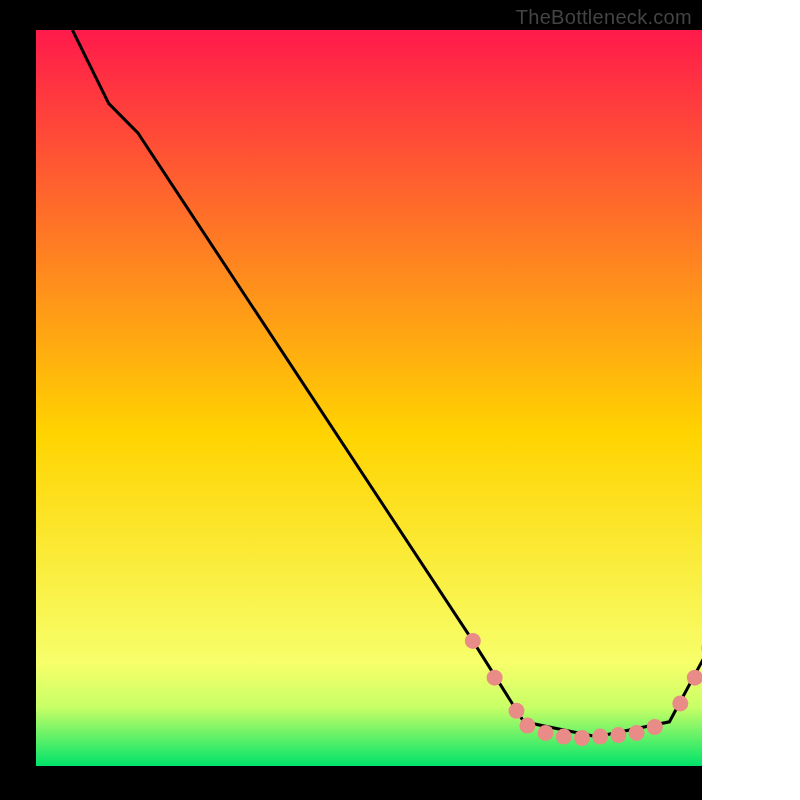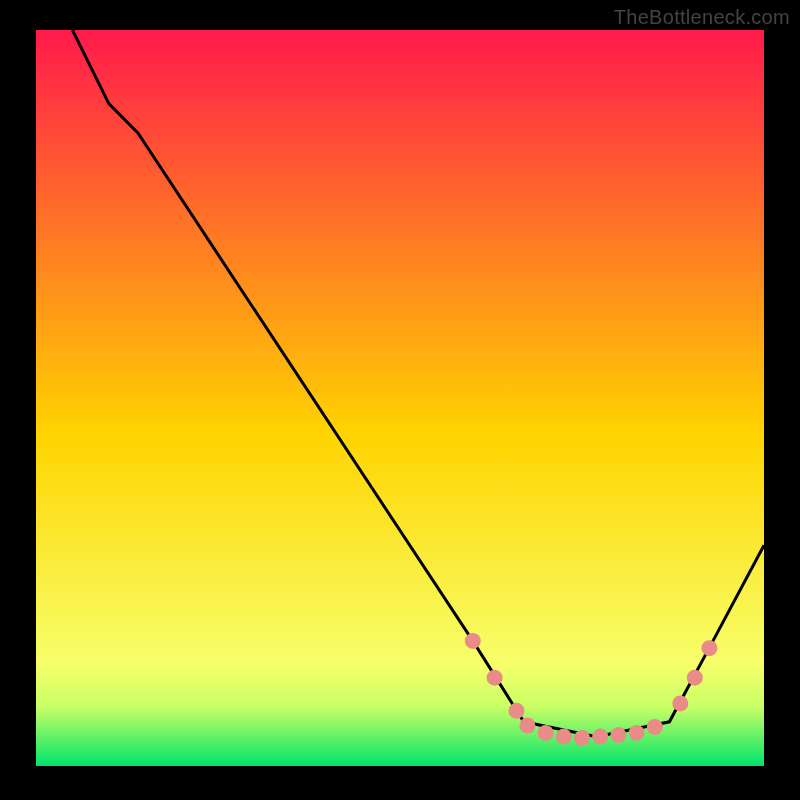--- a/index.html
+++ b/index.html
@@ -3,21 +3,21 @@
 <meta charset="utf-8">
 <style>
   body {
     margin: 0;
     padding: 0;
     background: #fff;
     font-family: Arial, Helvetica, sans-serif;
   }
   .stage {
     position: relative;
-    width: 800px;
+    width: 702px;
     height: 800px;
     overflow: hidden;
   }
   .attribution {
     position: absolute;
     top: 6px;
     right: 10px;
     font-size: 20px;
     color: #444;
     font-family: Arial, Helvetica, sans-serif;

